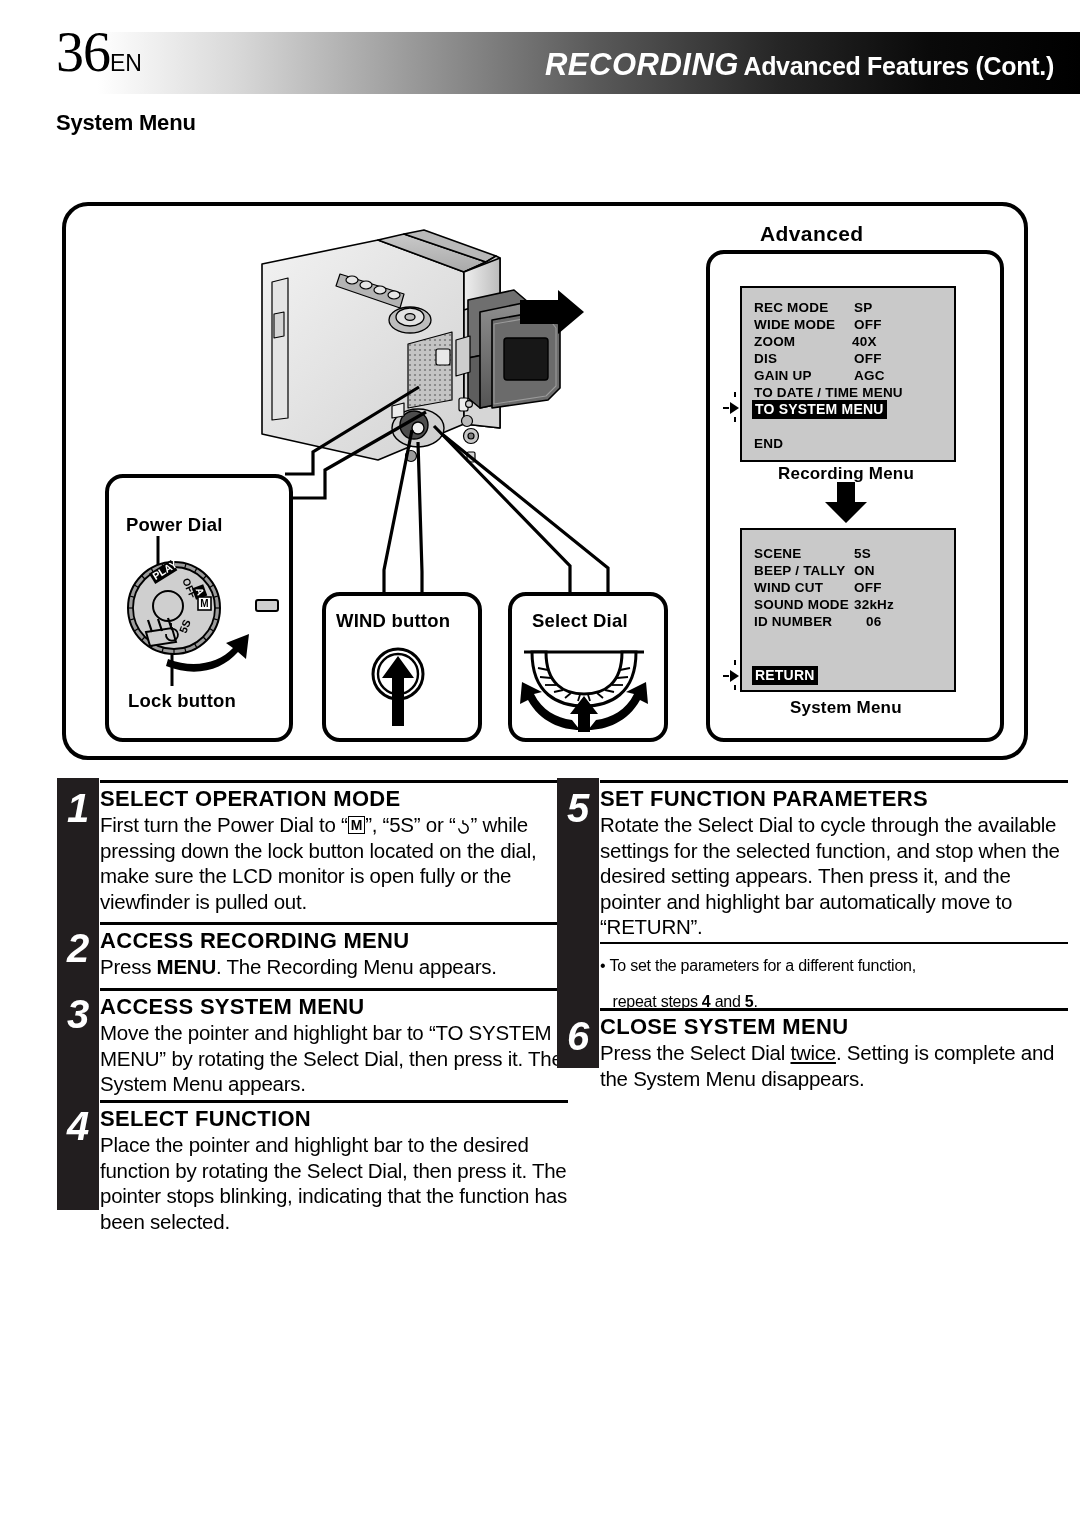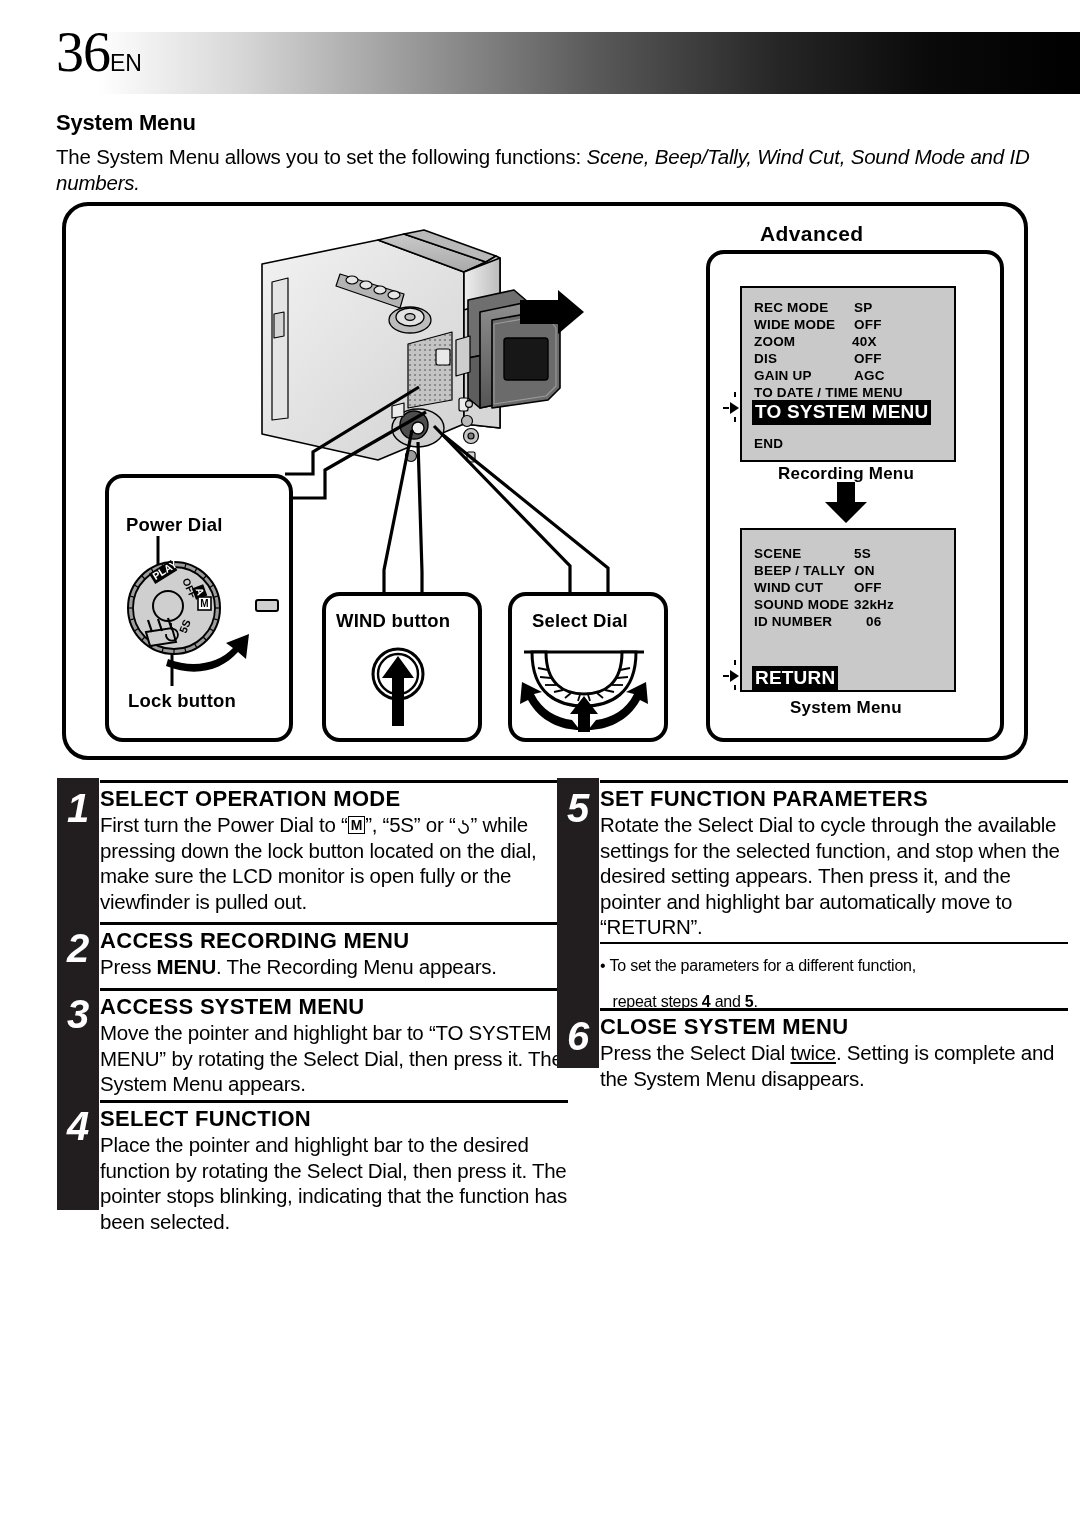--- a/index.html
+++ b/index.html
@@ -36,21 +36,21 @@
   .sp-label{position:absolute;font-size:18.5px;font-weight:bold;letter-spacing:.2px;white-space:nowrap;}
 
   .display-title{position:absolute;left:760px;top:222px;font-size:21px;font-weight:bold;letter-spacing:.4px;}
 
   
   .osd{position:absolute;background:#c9c9c9;border:2px solid #000;}
   .osd-rec{left:740px;top:286px;width:212px;height:172px;}
   .osd-sys{left:740px;top:528px;width:212px;height:160px;}
   .osd-row{position:absolute;font-size:13.5px;font-weight:bold;letter-spacing:.2px;white-space:nowrap;}
   .osd-val{position:absolute;font-size:13.5px;font-weight:bold;letter-spacing:.2px;white-space:nowrap;}
-  .osd-hl{position:absolute;background:#000;color:#fff;font-size:19px;font-weight:bold;
+  .osd-hl{position:absolute;background:#000;color:#fff;font-size:14px;font-weight:bold;
           padding:1px 3px 2px 3px;letter-spacing:.2px;white-space:nowrap;}
   .ptr{position:absolute;width:0;height:0;border-left:9px solid #000;
        border-top:6px solid transparent;border-bottom:6px solid transparent;}
   .ptr-dash{position:absolute;width:2px;height:5px;background:#000;}
 
   .caption{position:absolute;font-size:17px;font-weight:bold;letter-spacing:.2px;white-space:nowrap;}
 
   .downarrow{position:absolute;left:824px;top:482px;}
   .blackbar{position:absolute;width:42px;background:#221e1f;}
   .bl-left{left:57px;top:778px;height:432px;}
@@ -70,23 +70,26 @@
 </style>
 </head>
 <body>
 
 <div class="page">
 
   <div class="hdr"></div>
   <div class="pageno">
     <span>36</span><span class="en">EN</span>
   </div>
+  <div class="hdr-right">
+    <span class="big">RECORDING</span>
+    <span class="small">Advanced Features (Cont.)</span>
+  </div>
 
   <div class="h2">System Menu</div>
-  <div class="intro"><span>The System Menu allows you to set the following functions: </span><i>Scene, Beep/Tally, Wind Cut, Sound Mode and ID numbers.</i></div>
 
   <div class="panel"></div>
 
   <svg style="position:absolute;left:228px;top:228px;" width="436" height="300" viewBox="0 0 436 300">
     <defs>
       <linearGradient id="gBodyL" x1="0" y1="0" x2="1" y2="1">
         <stop offset="0" stop-color="#f2f2f2"></stop>
           <stop offset="1" stop-color="#d2d2d2"></stop>
       </linearGradient>
       <linearGradient id="gBodyT" x1="0" y1="0" x2="0" y2="1">

